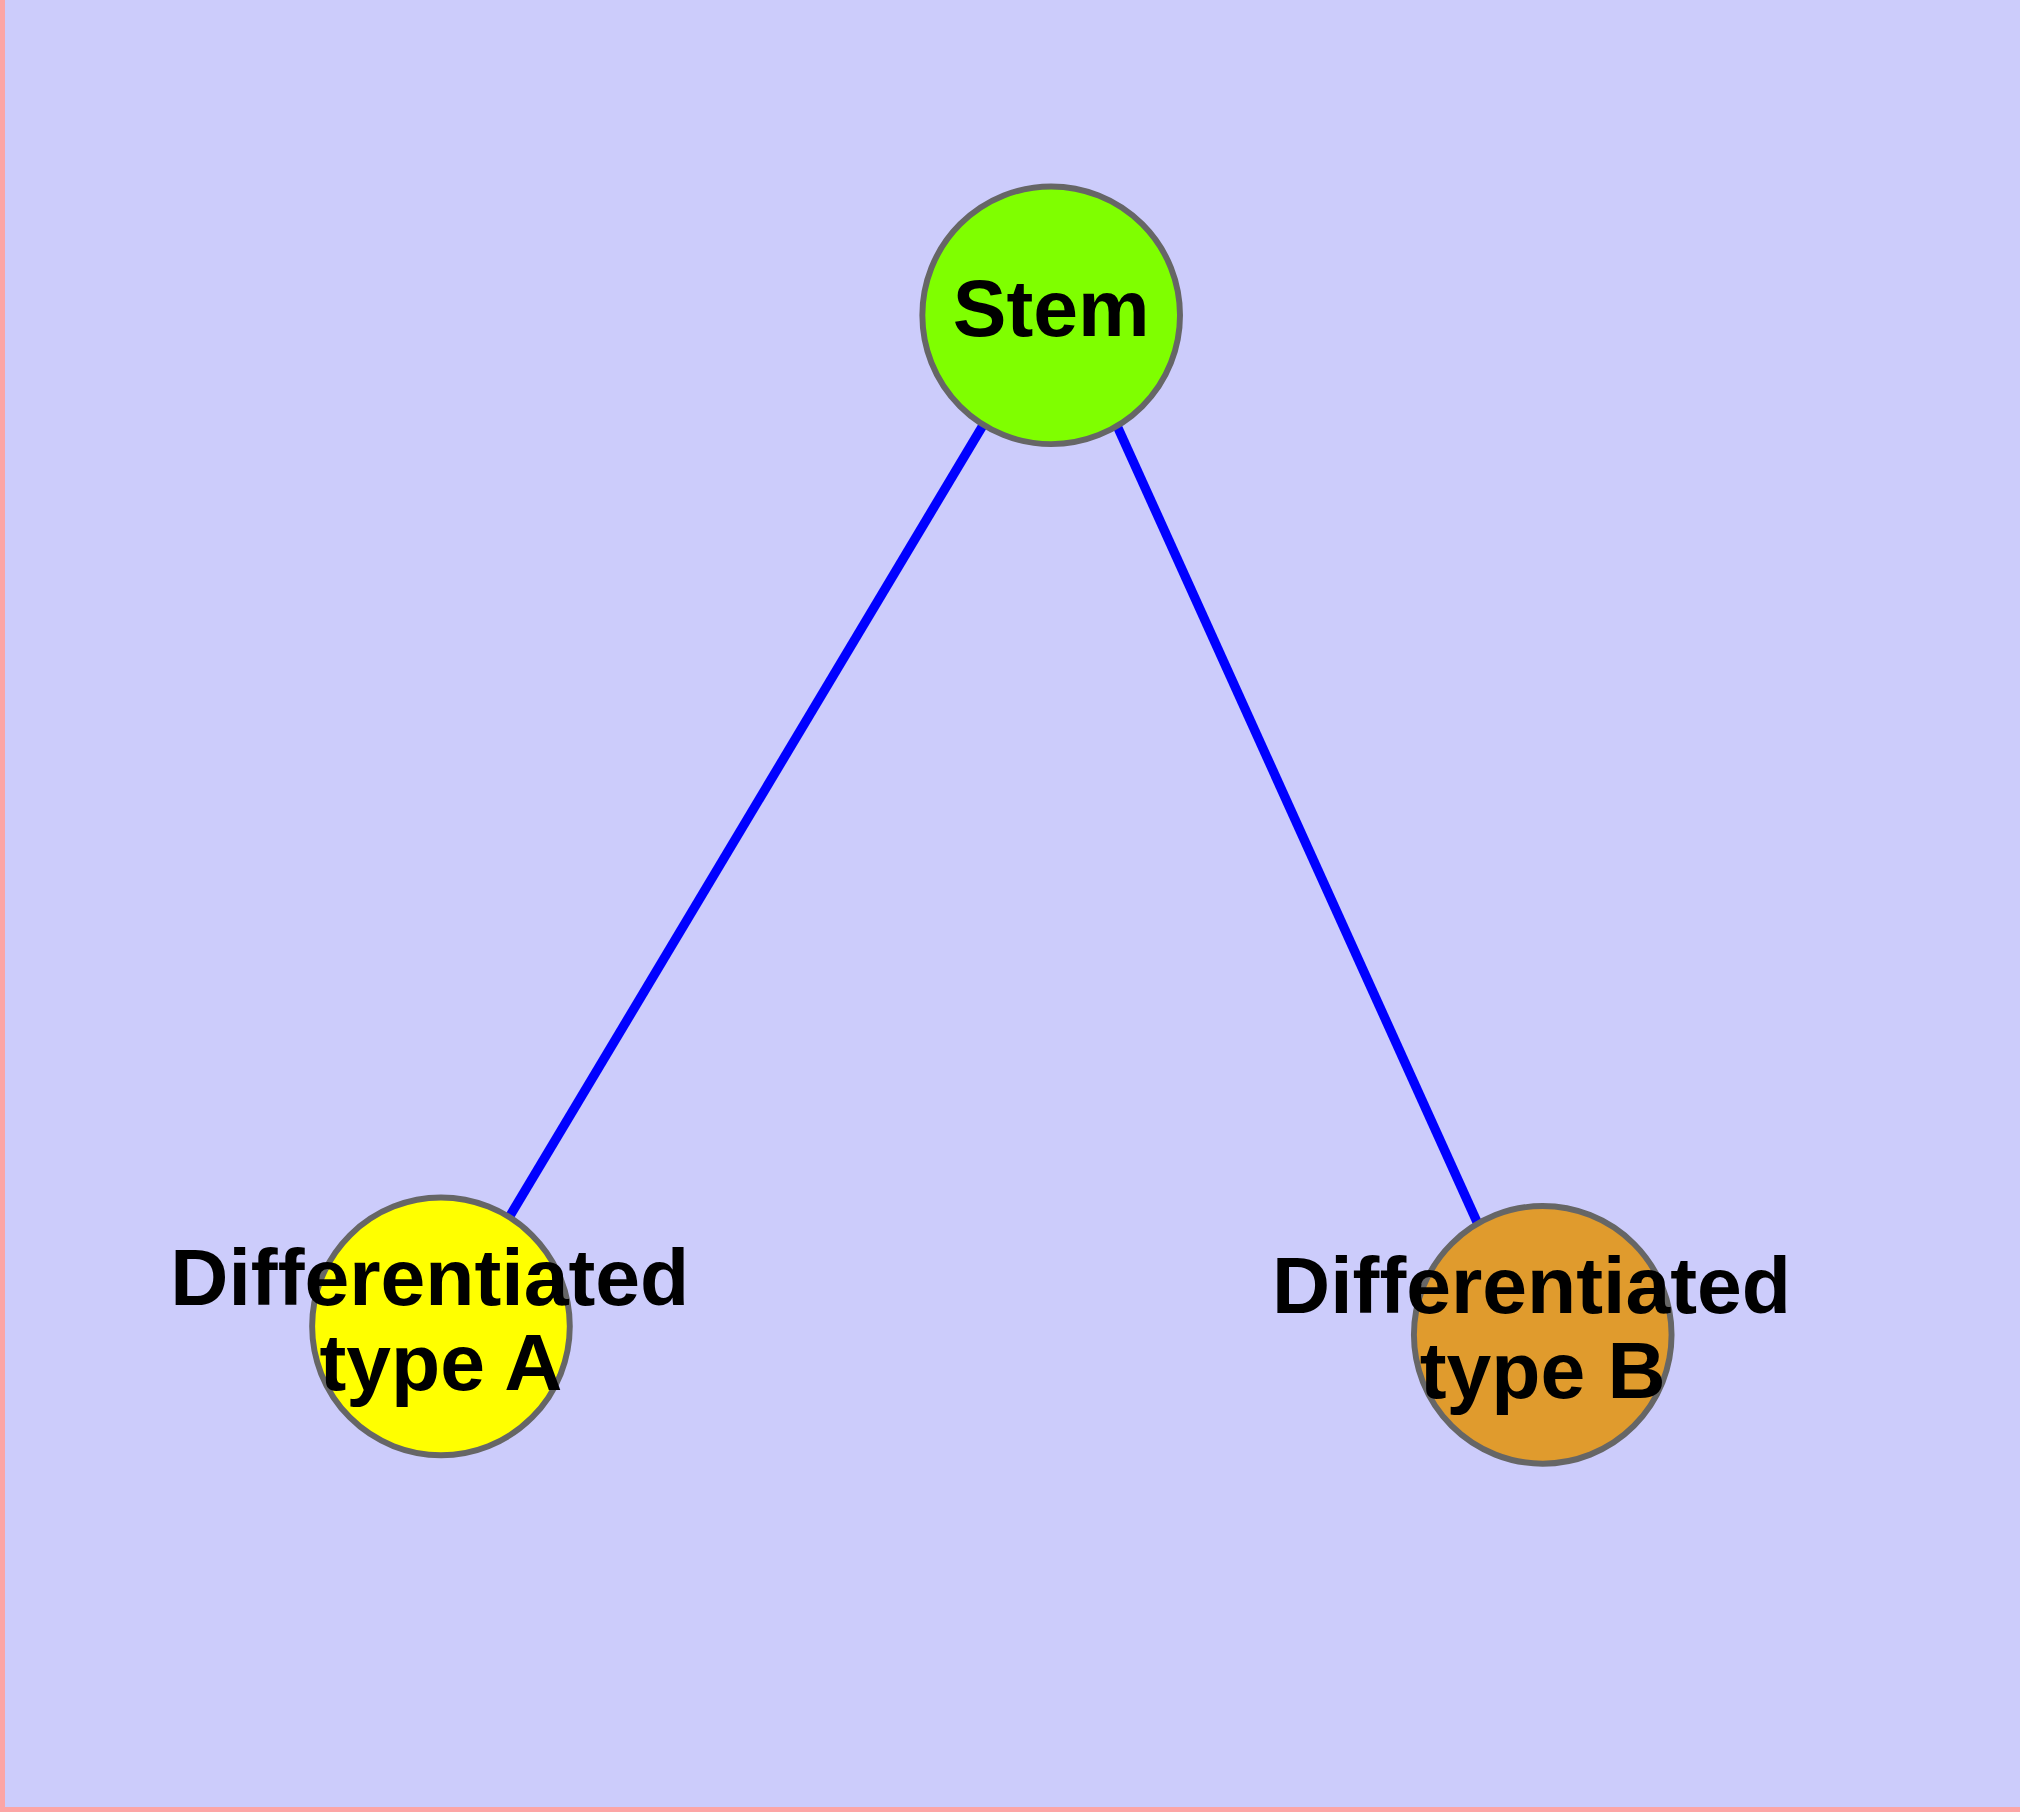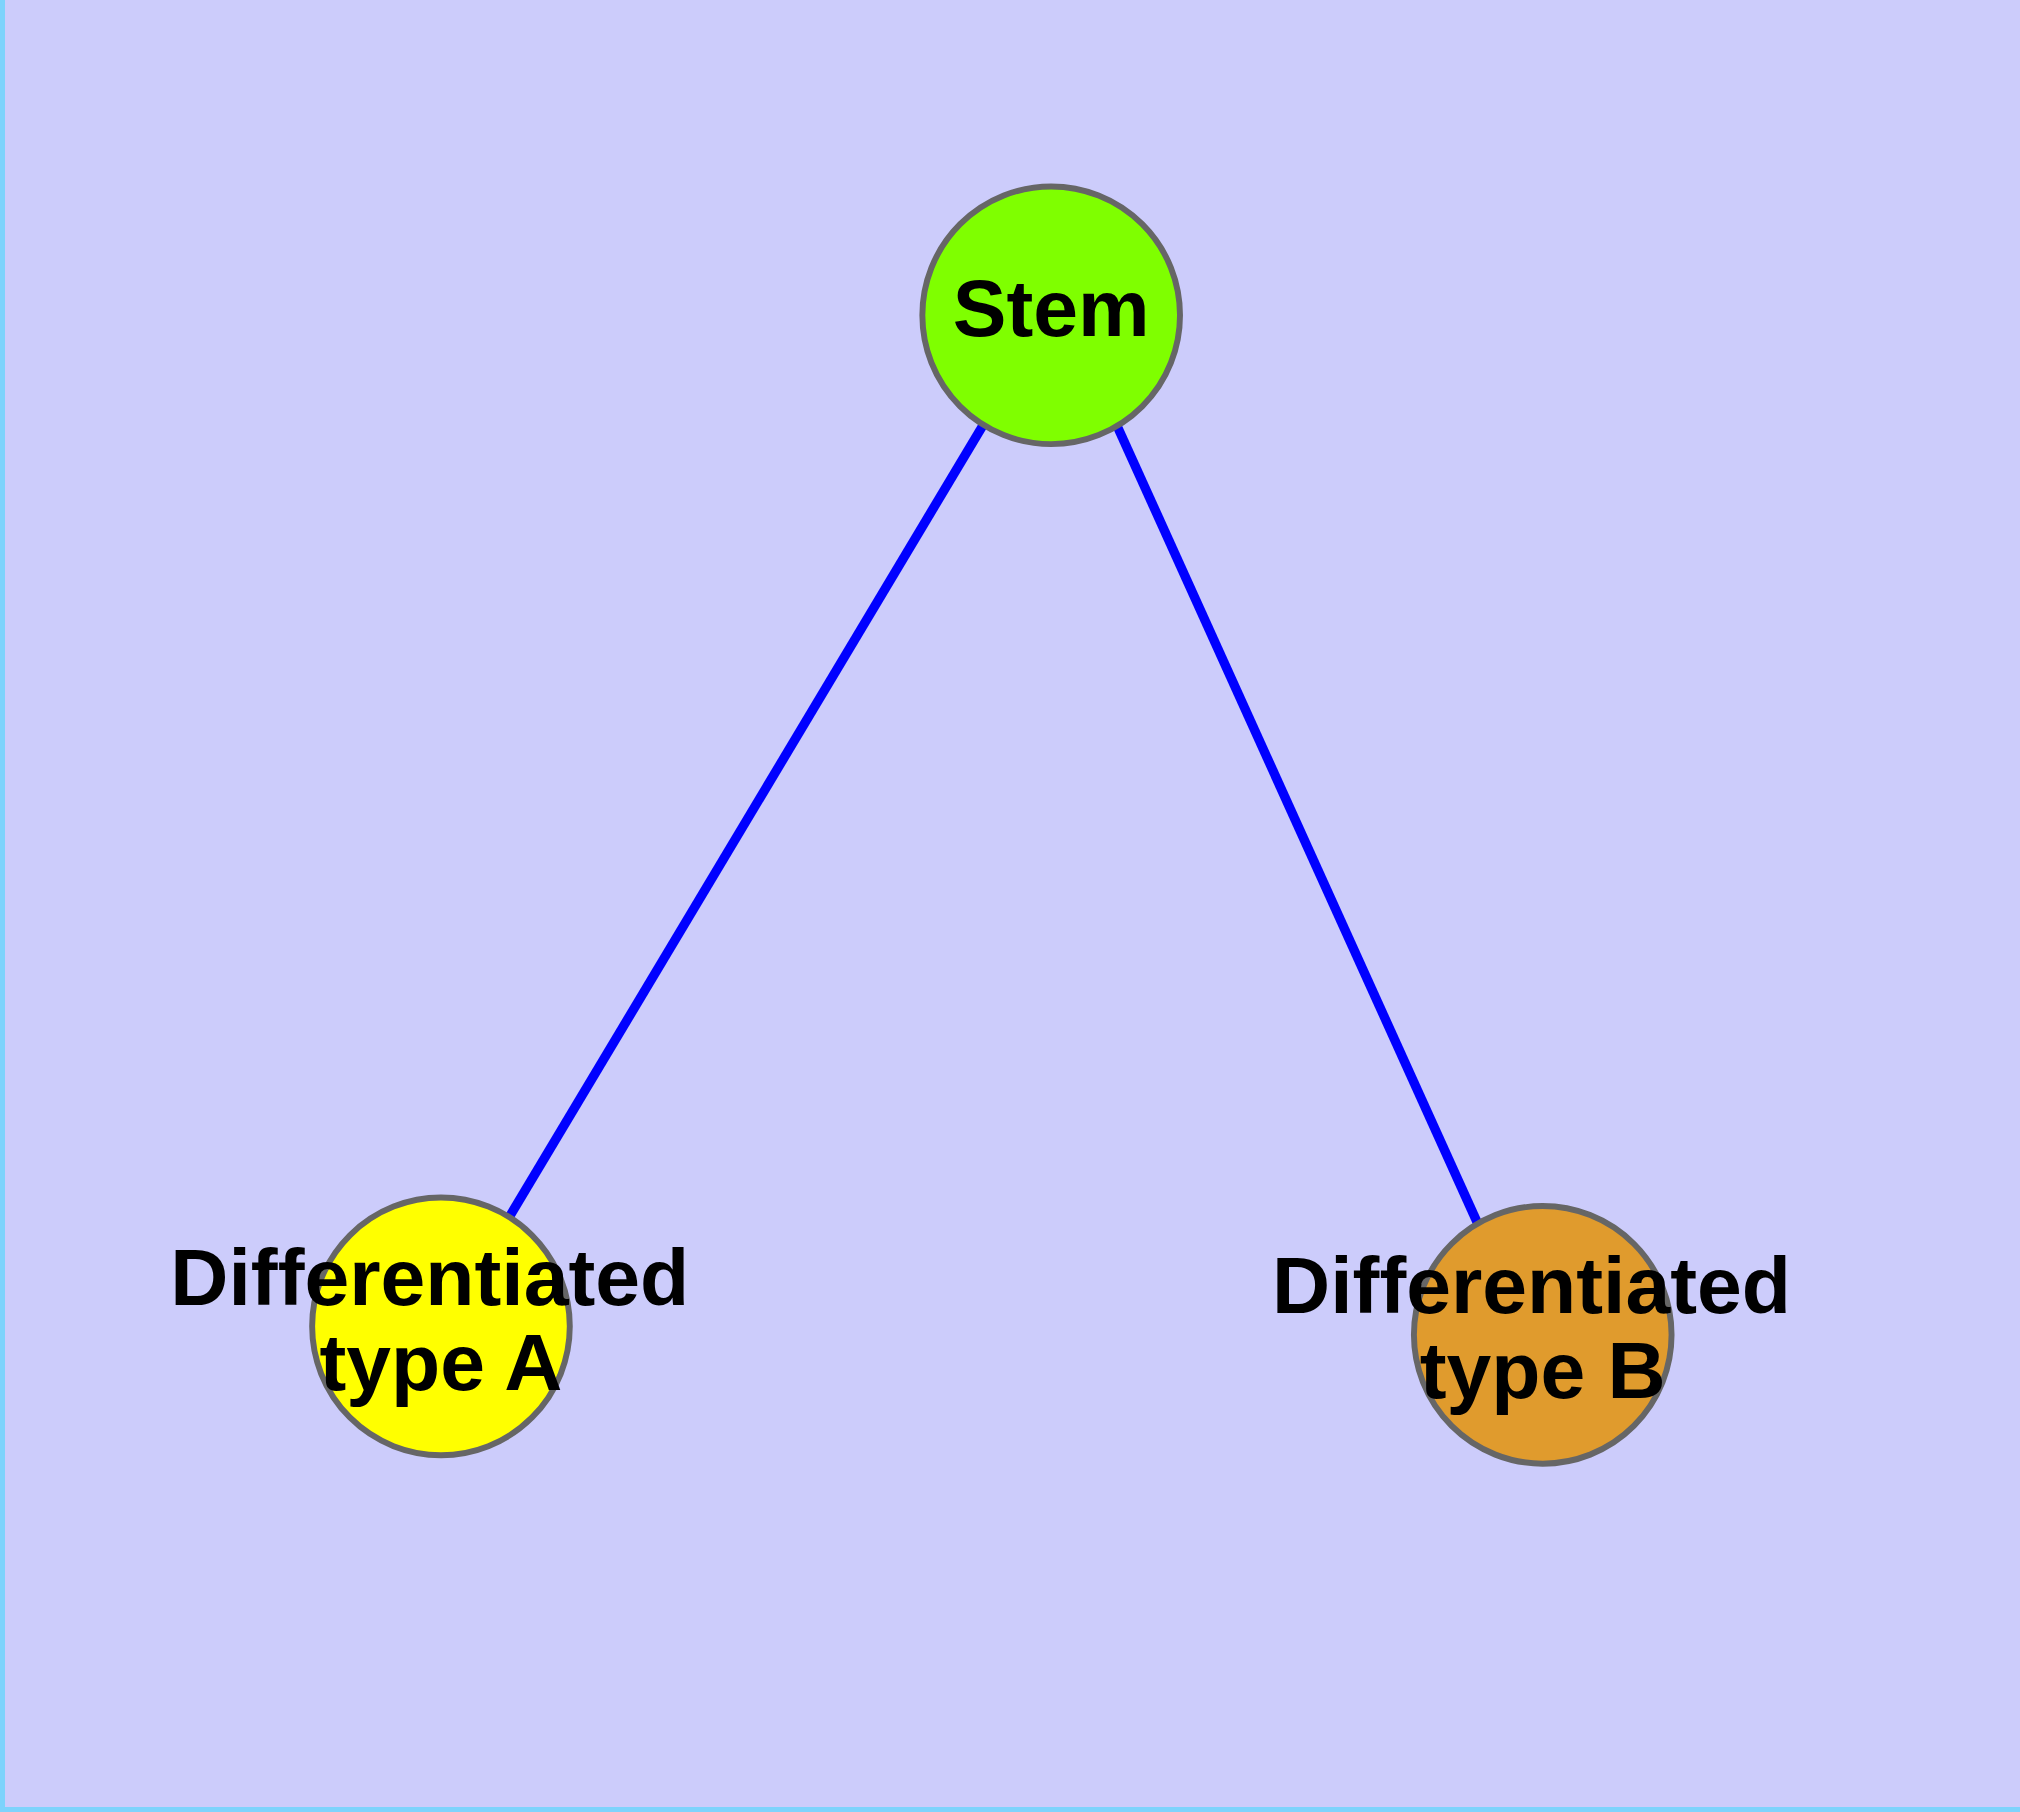--- a/index.html
+++ b/index.html
@@ -10,21 +10,21 @@
   body {
     width: 2021px;
     height: 1812px;
     overflow: hidden;
     font-family: "Liberation Sans", sans-serif;
   }
   #canvas {
     position: relative;
     width: 2021px;
     height: 1812px;
-    background: #7dd3fc;
+    background: #fca5a5;
   }
   #plot-bg {
     position: absolute;
     left: 5.1px;
     top: 0px;
     width: 2015px;
     height: 1807px;
     background: #ccccfb;
   }
   #graph-svg {

